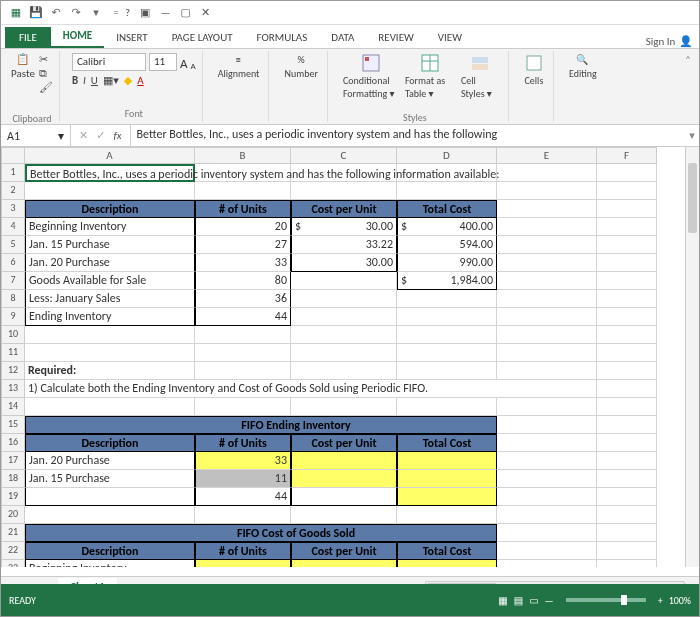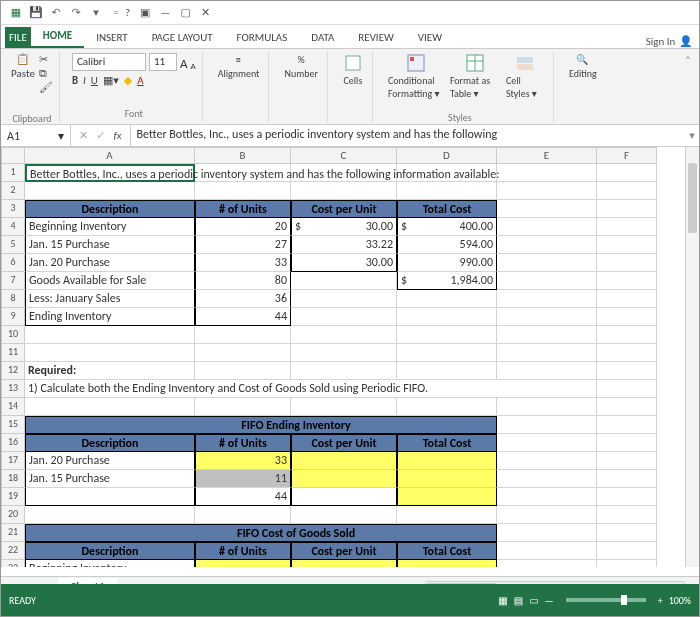--- a/index.html
+++ b/index.html
@@ -3,21 +3,21 @@
 <meta charset="utf-8">
 <style>
 *{box-sizing:border-box;margin:0;padding:0;font-family:Calibri,Arial,sans-serif}
 body{width:700px;height:617px;background:#fff;overflow:hidden;font-size:11px;color:#333;border:1px solid #999;position:relative}
 .titlebar{height:24px;background:#fff;display:flex;align-items:center;padding:0 6px;border-bottom:1px solid #ddd}
 .titlebar .qat{display:flex;gap:2px;align-items:center}
 .qat-ico{width:18px;height:18px;display:flex;align-items:center;justify-content:center;color:#666}
 .titlebar .title{flex:1;text-align:center;color:#666;font-size:12px}
 .winctl{display:flex;gap:10px;align-items:center;color:#555}
 .tabs{height:24px;background:#fff;display:flex;align-items:flex-end;padding-left:4px;border-bottom:1px solid #ccc}
-.filetab{background:#217346;color:#fff;padding:4px 4px;font-size:11px}
+.filetab{background:#217346;color:#fff;padding:4px 14px;font-size:11px}
 .tab{padding:4px 12px;color:#444;font-size:11px}
 .tab.active{color:#217346;border-bottom:2px solid #217346;font-weight:bold}
 .signin{margin-left:auto;display:flex;align-items:center;gap:4px;padding:0 6px;color:#555}
 .ribbon{height:76px;background:#f3f3f3;border-bottom:1px solid #ccc;display:flex;padding:2px 4px;gap:6px}
 .rgroup{border-right:1px solid #ddd;padding:2px 6px;display:flex;flex-direction:column;justify-content:space-between;align-items:center}
 .rlabel{font-size:10px;color:#777;text-align:center;margin-top:18px}
 .clip-body{display:flex;gap:4px}
 .paste{display:flex;flex-direction:column;align-items:center;gap:1px;color:#444}
 .clip-side{display:flex;flex-direction:column;gap:1px;font-size:11px;color:#555}
 .font-body{display:flex;flex-direction:column;gap:3px}
@@ -141,29 +141,20 @@
     </div>
   </div>
 
   <div class="rgroup">
     <div class="rbtn">
       <span>%</span>
       <span>Number</span>
     </div>
   </div>
 
-  <div class="rgroup">
-    <div class="rbtn">
-      <svg viewBox="0 0 20 20">
-          <rect x="3" y="3" width="14" height="14" fill="#fff" stroke="#7a9"></rect>
-        </svg>
-      <span>Cells</span>
-    </div>
-  </div>
-
   <div class="rgroup" style="flex-direction:row;align-items:flex-start">
     <div class="rbtn">
       <svg viewBox="0 0 20 20">
           <rect x="2" y="2" width="16" height="16" fill="#eef" stroke="#88a"></rect>
           <rect x="4" y="4" width="4" height="4" fill="#c55"></rect>
         </svg>
       <span style="width:56px">Conditional Formatting ▾</span>
     </div>
     <div class="rbtn">
       <svg viewBox="0 0 20 20">
@@ -174,20 +165,29 @@
       <span style="width:50px">Format as Table ▾</span>
     </div>
     <div class="rbtn">
       <svg viewBox="0 0 20 20">
           <rect x="2" y="4" width="16" height="6" fill="#cde"></rect>
           <rect x="2" y="11" width="16" height="6" fill="#edc"></rect>
         </svg>
       <span style="width:38px">Cell Styles ▾</span>
     </div>
     <div class="rlabel" style="position:absolute;margin-top:58px;width:150px">Styles</div>
+  </div>
+
+  <div class="rgroup">
+    <div class="rbtn">
+      <svg viewBox="0 0 20 20">
+          <rect x="3" y="3" width="14" height="14" fill="#fff" stroke="#7a9"></rect>
+        </svg>
+      <span>Cells</span>
+    </div>
   </div>
 
   <div class="rgroup" style="border-right:none">
     <div class="rbtn">
       <span>🔍</span>
       <span>Editing</span>
     </div>
   </div>
   <span style="margin-left:auto;color:#888;padding:2px 4px">˄</span>
 </div>

